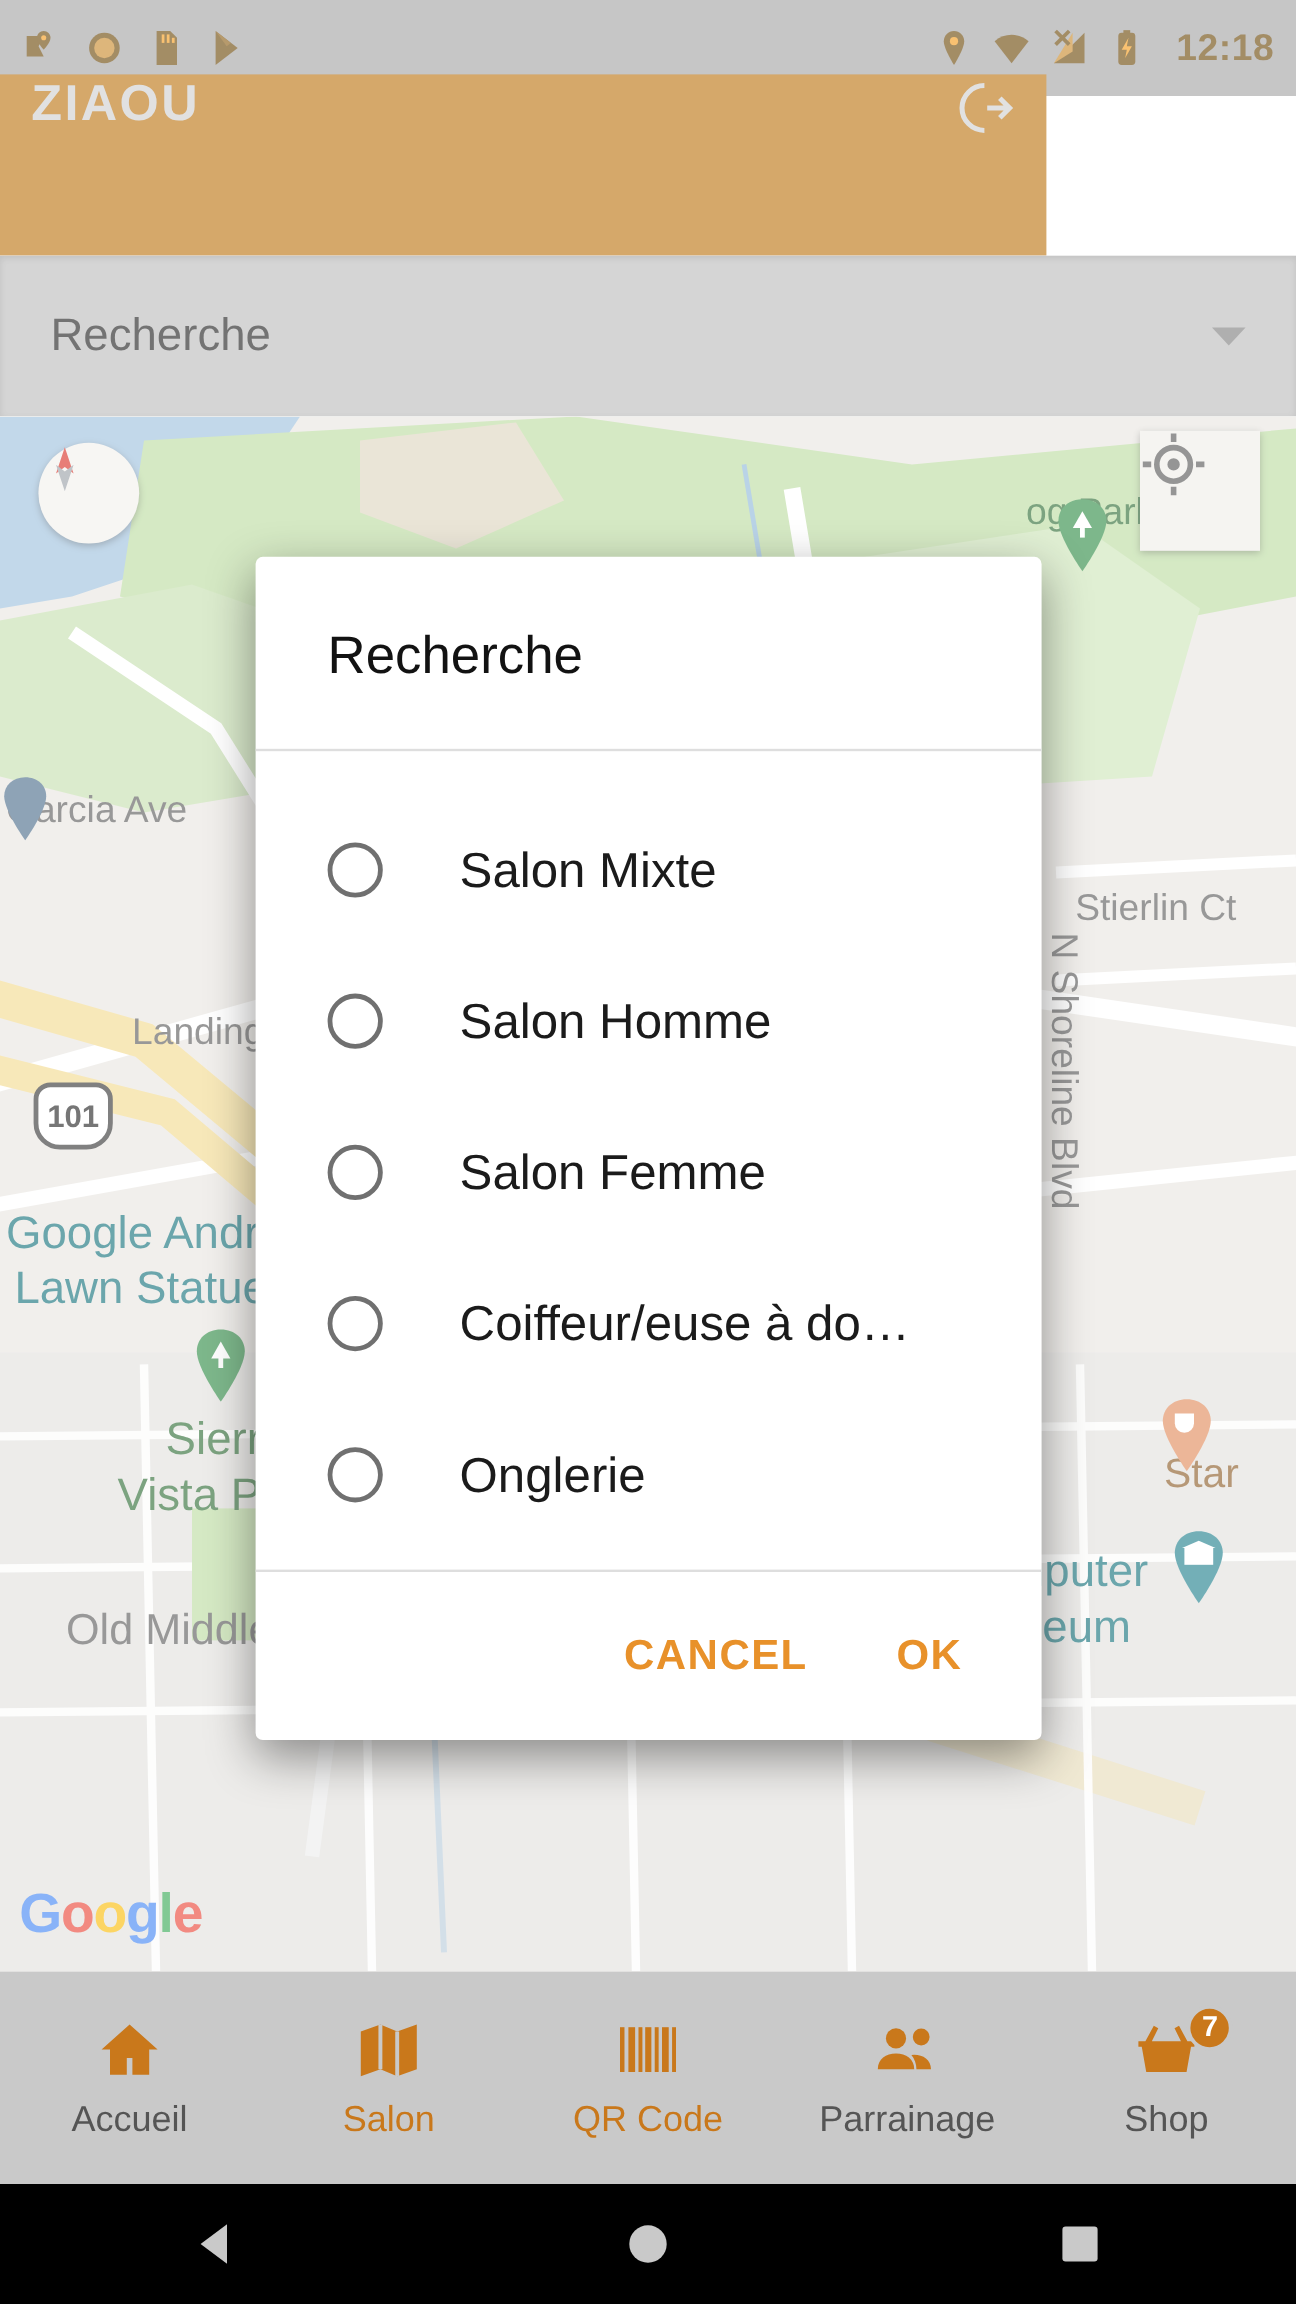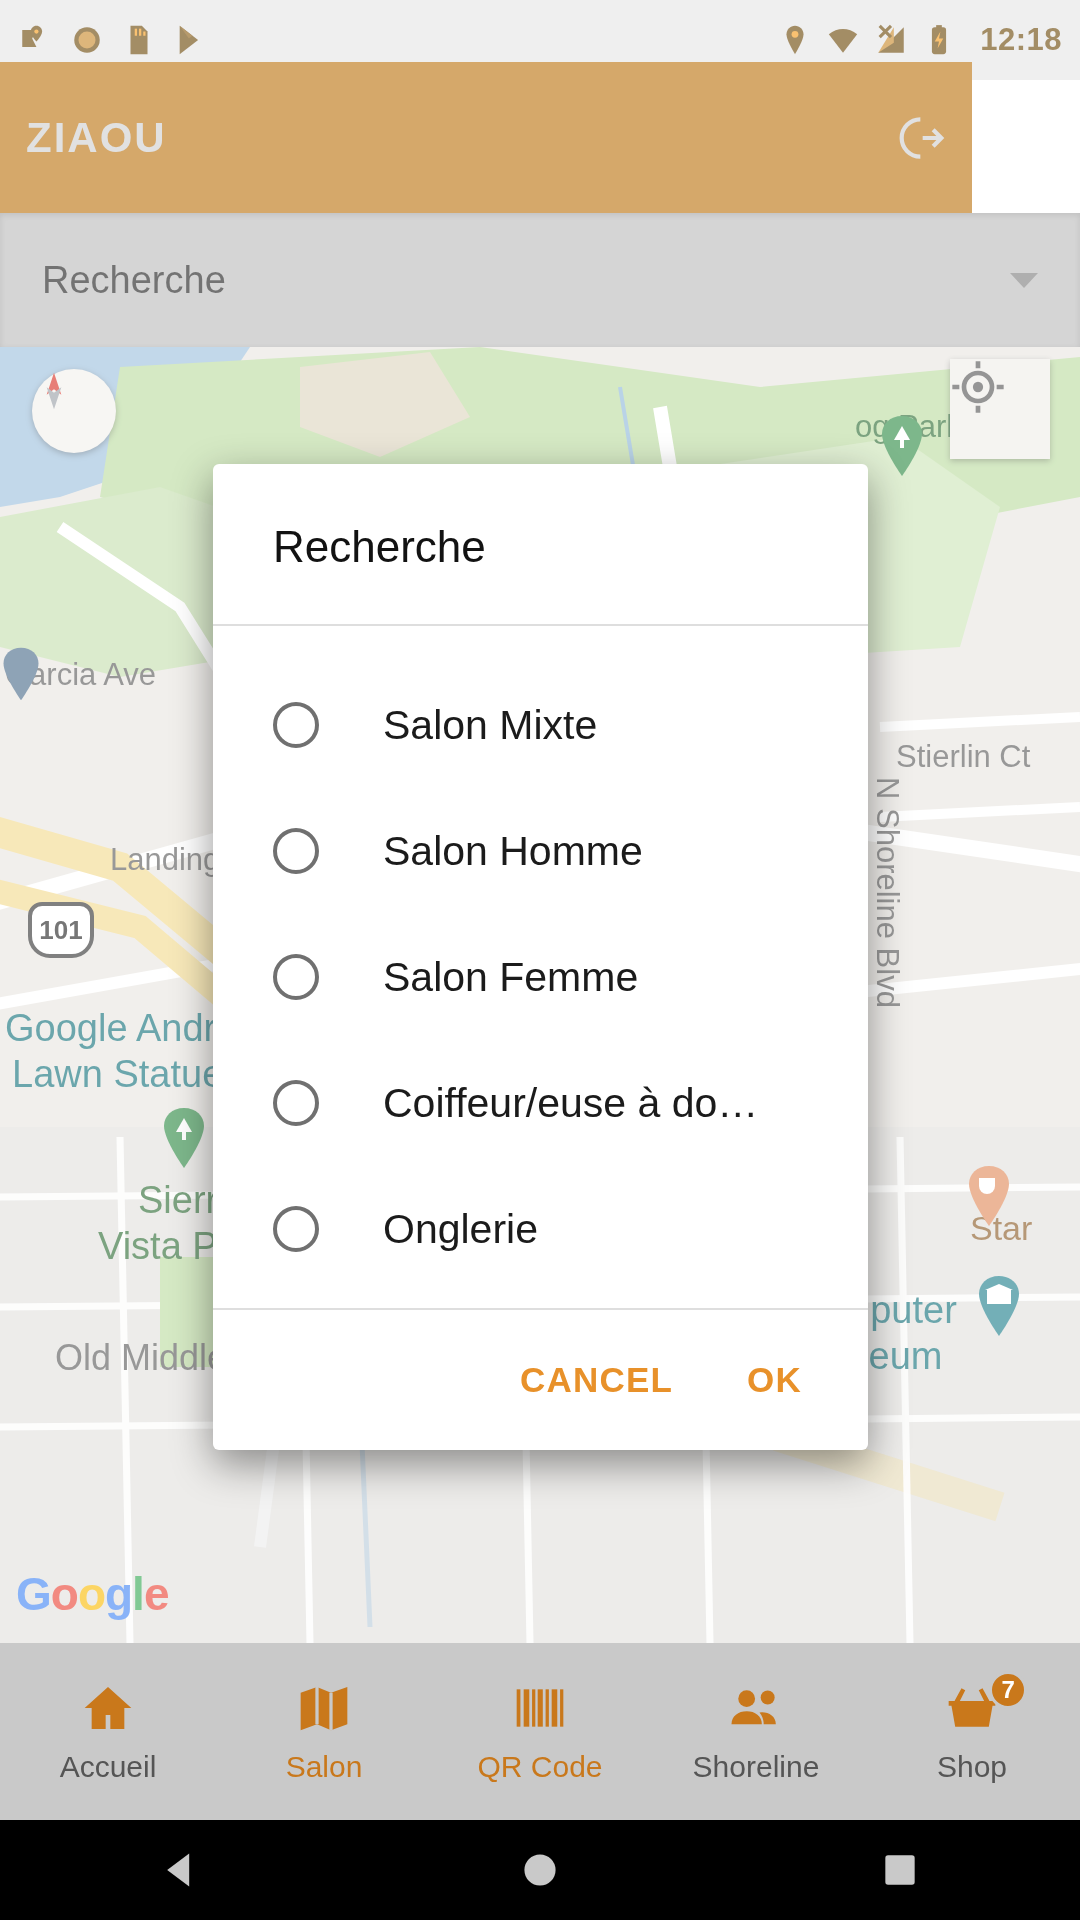--- a/index.html
+++ b/index.html
@@ -7,36 +7,36 @@
     width: 1080px; height: 1920px;
     background: #000;
     font-family: "Liberation Sans", sans-serif;
     overflow: hidden;
   }
   #screen { position: relative; width: 1080px; height: 1920px; overflow: hidden; background:#fff; }
 
   
   .statusbar {
     position: absolute; top: 0; left: 0; width: 1080px; height: 80px;
-    background: #e5e5e5;
+    background: #a3a3a3;
     display: flex; align-items: center; padding: 0 18px;
   }
   .sb-left { display: flex; align-items: center; gap: 18px; }
   .sb-right { margin-left: auto; display: flex; align-items: center; gap: 14px; }
   .sb-ico { width: 34px; height: 34px; display: block; }
   .sb-time {
     color: #6b4708; font-size: 31px; font-weight: bold; letter-spacing: .5px;
     margin-left: 10px;
   }
 
   
   .appbar {
-    position: absolute; top: 62px; left: 0; width: 972px; height: 151px;
+    position: absolute; top: 62px; left: 0; width: 872px; height: 151px;
     background: #BC7310;
-    display: flex; align-items: center; padding: 0 26px;
+    display: flex; padding: 0 26px;
   }
   .appbar-title {
     color: #CFCFCF; font-size: 42px; font-weight: bold; letter-spacing: 2px;
   }
   .appbar-action { margin-left: auto; width: 56px; height: 56px; }
 
   
   .searchrow {
     position: absolute; top: 213px; left: 0; width: 1080px; height: 134px;
     background: #BCBCBC;
@@ -424,21 +424,21 @@
     </div>
     <div class="navitem">
       <span class="nav-icon">
         <svg viewBox="0 0 24 24" width="64" height="56" fill="#C9781B">
           <circle cx="8" cy="8" r="3.6"></circle>
             <circle cx="17" cy="7.5" r="3"></circle>
           <path d="M1.5 19c0-3.6 2.9-5.6 6.5-5.6s6.5 2 6.5 5.6z"></path>
           <path d="M14.5 13.8c3.2 0 6 1.8 6 5.2h-5.2c0-2-.7-3.8-1.8-5.1z"></path>
         </svg>
       </span>
-      <span class="nav-label">Shoreline</span>
+      <span class="nav-label">Parrainage</span>
     </div>
     <div class="navitem">
       <span class="nav-icon">
         <svg viewBox="0 0 24 24" width="64" height="56" fill="#C9781B">
           <path d="M9 2l-3 6h12l-3-6z" opacity="0"></path>
           <path d="M7.5 3.5L4.5 9H2v2h1.2l1.6 9h14.4l1.6-9H22V9h-2.5l-3-5.5-1.6.9L17.2 9H6.8l2.3-4.6z"></path>
         </svg>
       </span>
       <span class="nav-badge">7</span>
       <span class="nav-label">Shop</span>

